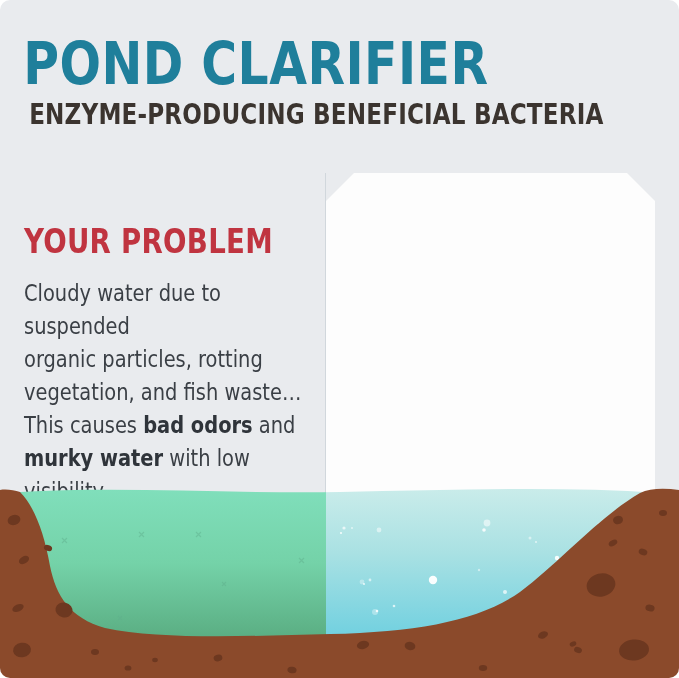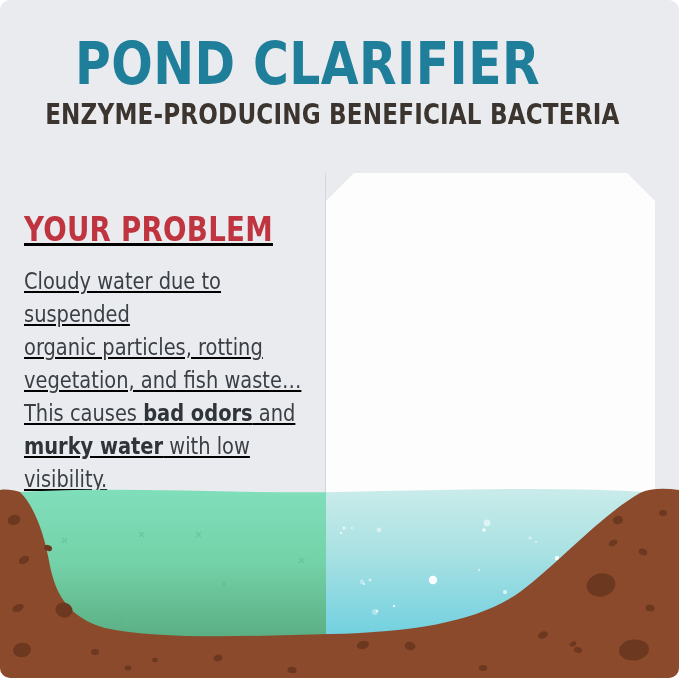--- a/index.html
+++ b/index.html
@@ -12,22 +12,21 @@
   #stage{
     position:relative;
     width:679px;height:678px;
     background:#e9ebee;
     border-radius:10px;
     overflow:hidden;
   }
 
   
   #header{
-    position:absolute;left:16px;top:0;width:583px;height:165px;
-    text-align:center;
+    position:absolute;left:0;top:0;width:583px;height:165px;
   }
   #main-title{
     margin:0;
     padding-top:34px;
     font-family:"Liberation Sans Narrow","DejaVu Sans Condensed","Liberation Sans",sans-serif;
     font-size:59px;
     line-height:60px;
     font-weight:bold;
     letter-spacing:0.5px;
     color:#1f7f9b;
@@ -54,21 +53,21 @@
     position:absolute;
     left:326px;top:173px;
     width:329px;height:325px;
     background:#fdfdfd;
     -webkit-clip-path:polygon(0px 28px,28px 0px,301px 0px,329px 28px,329px 325px,0px 325px);
     clip-path:polygon(0px 28px,28px 0px,301px 0px,329px 28px,329px 325px,0px 325px);
     filter:drop-shadow(0 0 4px rgba(100,110,120,0.18));
   }
 
   
-  .column{position:absolute;top:213px;text-decoration:underline;}
+  .column{position:absolute;top:225px;}
   #problem-column{left:24px;width:300px;}
   #solution-column{left:352px;width:290px;}
 
   .col-heading{
     margin:0 0 18px 0;
     font-family:"Liberation Sans Narrow","DejaVu Sans Condensed","Liberation Sans",sans-serif;
     font-size:33px;
     line-height:34px;
     font-weight:bold;
     letter-spacing:0.3px;

